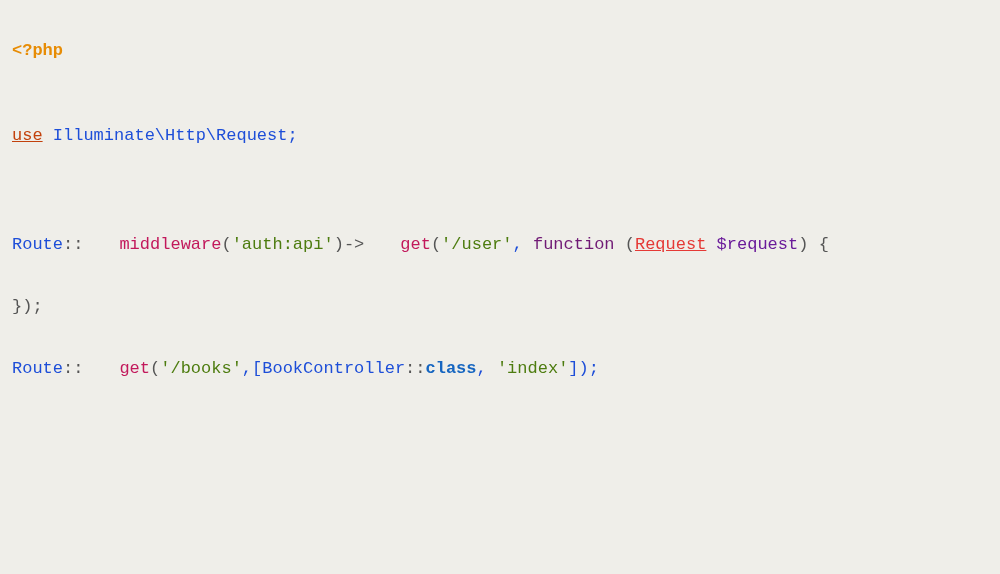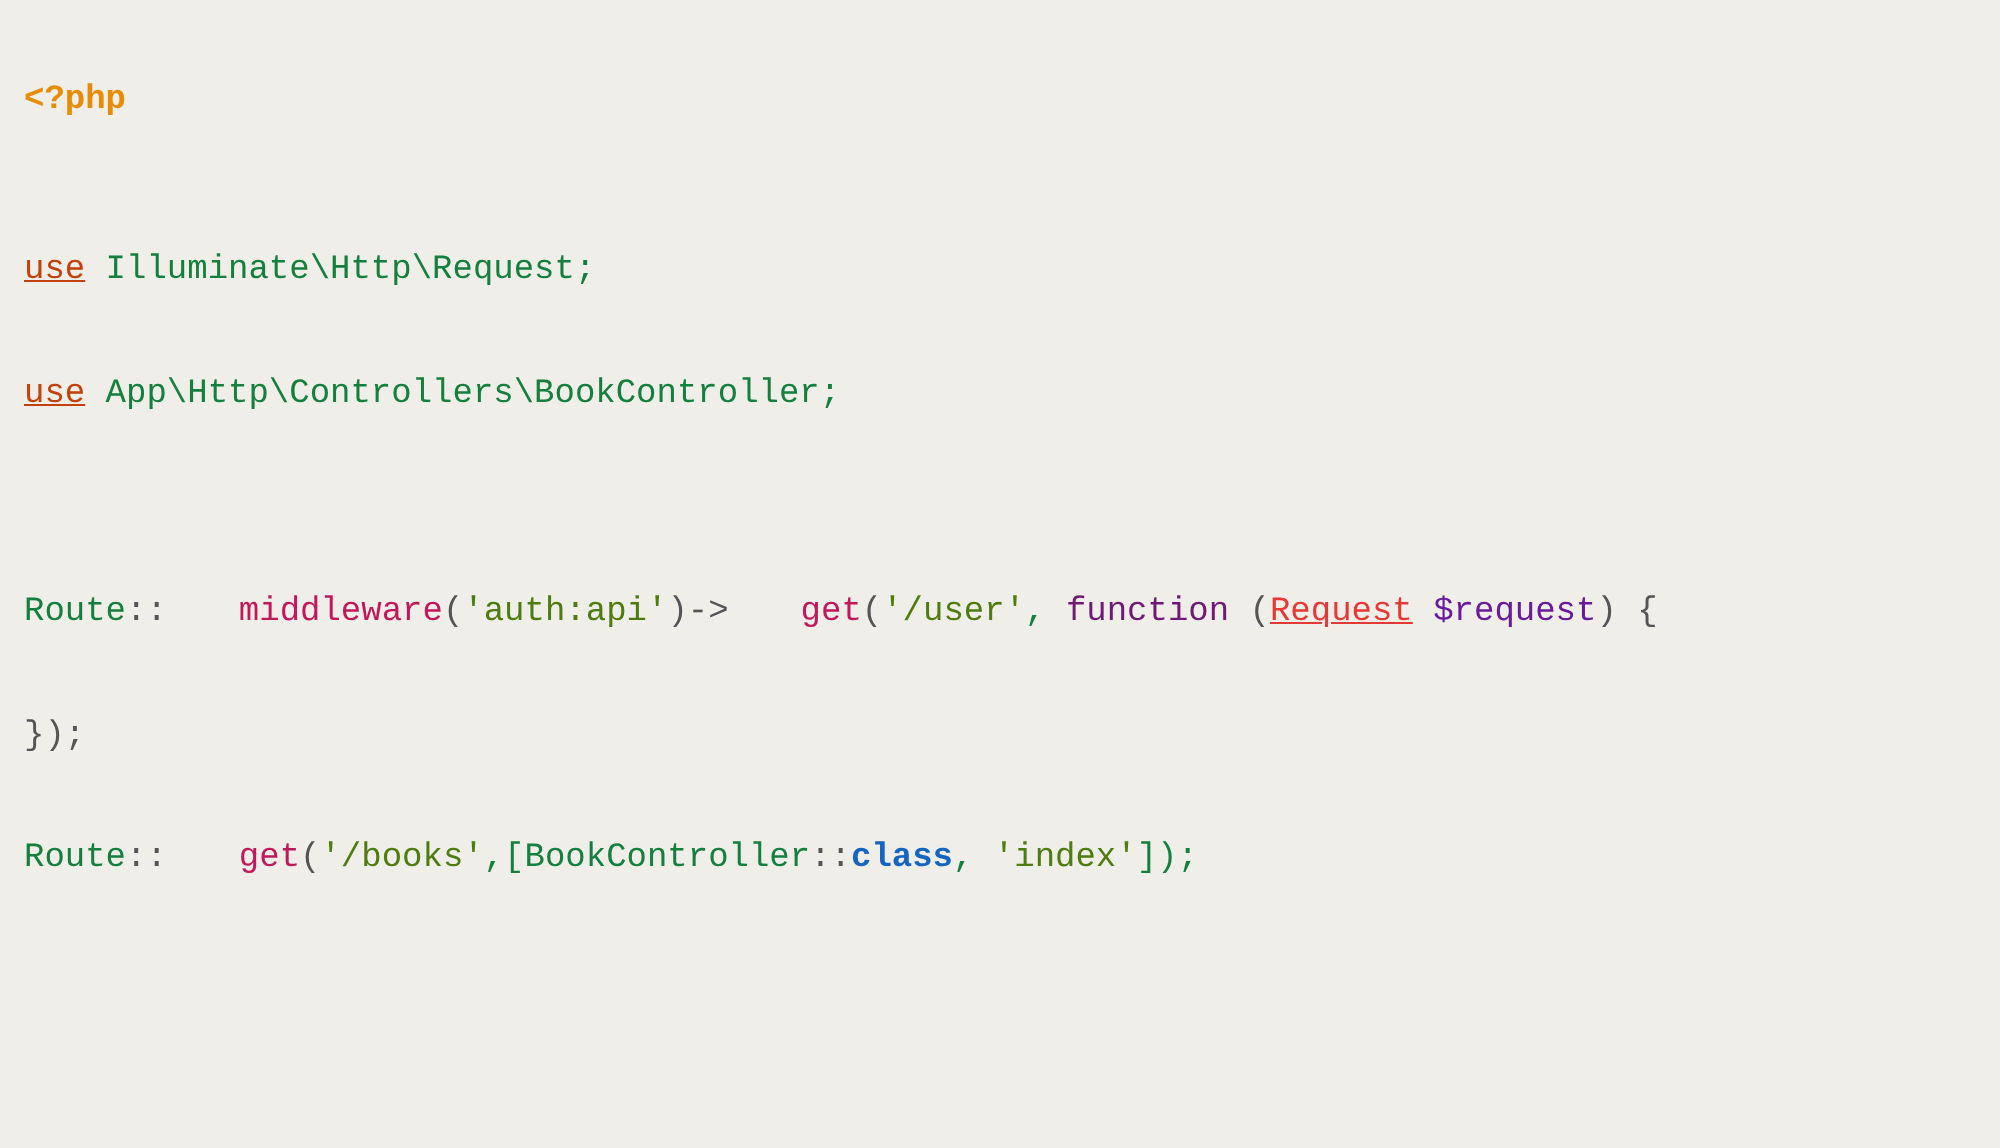--- a/index.html
+++ b/index.html
@@ -13,40 +13,39 @@
       overflow: hidden;
       color: #333;
       line-height: 1.4;
     }
     .code-container { white-space: pre; }
     .line { display: block; padding: 7px 8px; }
     .blank-line { height: 34px; }
     .indent { padding-left: 48px; }
     .tag-open { color: #e78c05; font-weight: bold; }
     .keyword-teal { color: #c2410c; text-decoration: underline; }
-    .default { color: #15803d; }
+    .default { color: #1d4ed8; }
     .colon { color: #555; }
     .method { color: #c2185b; margin-left: 36px; }
     .string { color: #4d7c0f; }
     .paren { color: #555; }
     .brace { color: #555; }
     .arrow { color: #555; }
     .func-kw { color: #701a75; }
     .type-red { color: #e53935; text-decoration: underline; }
     .var-purple { color: #6a1b9a; }
     .class-kw { color: #1565c0; font-weight: bold; }
   </style>
 </head>
 <body>
 
 <div class="code-container">
 <span class="line"><span class="tag-open">&lt;?php</span></span>
 <span class="blank-line"></span>
 <span class="line"><span class="keyword-teal">use</span><span class="default"> Illuminate\Http\Request;</span></span>
-<span class="line"><span class="keyword-teal">use</span><span class="default"> App\Http\Controllers\BookController;</span></span>
 <span class="blank-line"></span>
 <span class="blank-line"></span>
 <span class="line"><span class="default">Route</span><span class="colon">::</span><span class="method">middleware</span><span class="paren">(</span><span class="string">'auth:api'</span><span class="paren">)</span><span class="arrow">-&gt;</span><span class="method">get</span><span class="paren">(</span><span class="string">'/user'</span><span class="default">, </span><span class="func-kw">function</span><span> </span><span class="paren">(</span><span class="type-red">Request</span><span> </span><span class="var-purple">$request</span><span class="paren">)</span><span> </span><span class="brace">{</span></span>
 <span class="line"><span class="brace">});</span></span>
 <span class="line"><span class="default">Route</span><span class="colon">::</span><span class="method">get</span><span class="paren">(</span><span class="string">'/books'</span><span class="default">,[</span><span class="default">BookController</span><span class="colon">::</span><span class="class-kw">class</span><span class="default">, </span><span class="string">'index'</span><span class="default">]);</span></span>
 
 
 
 
 </div>

